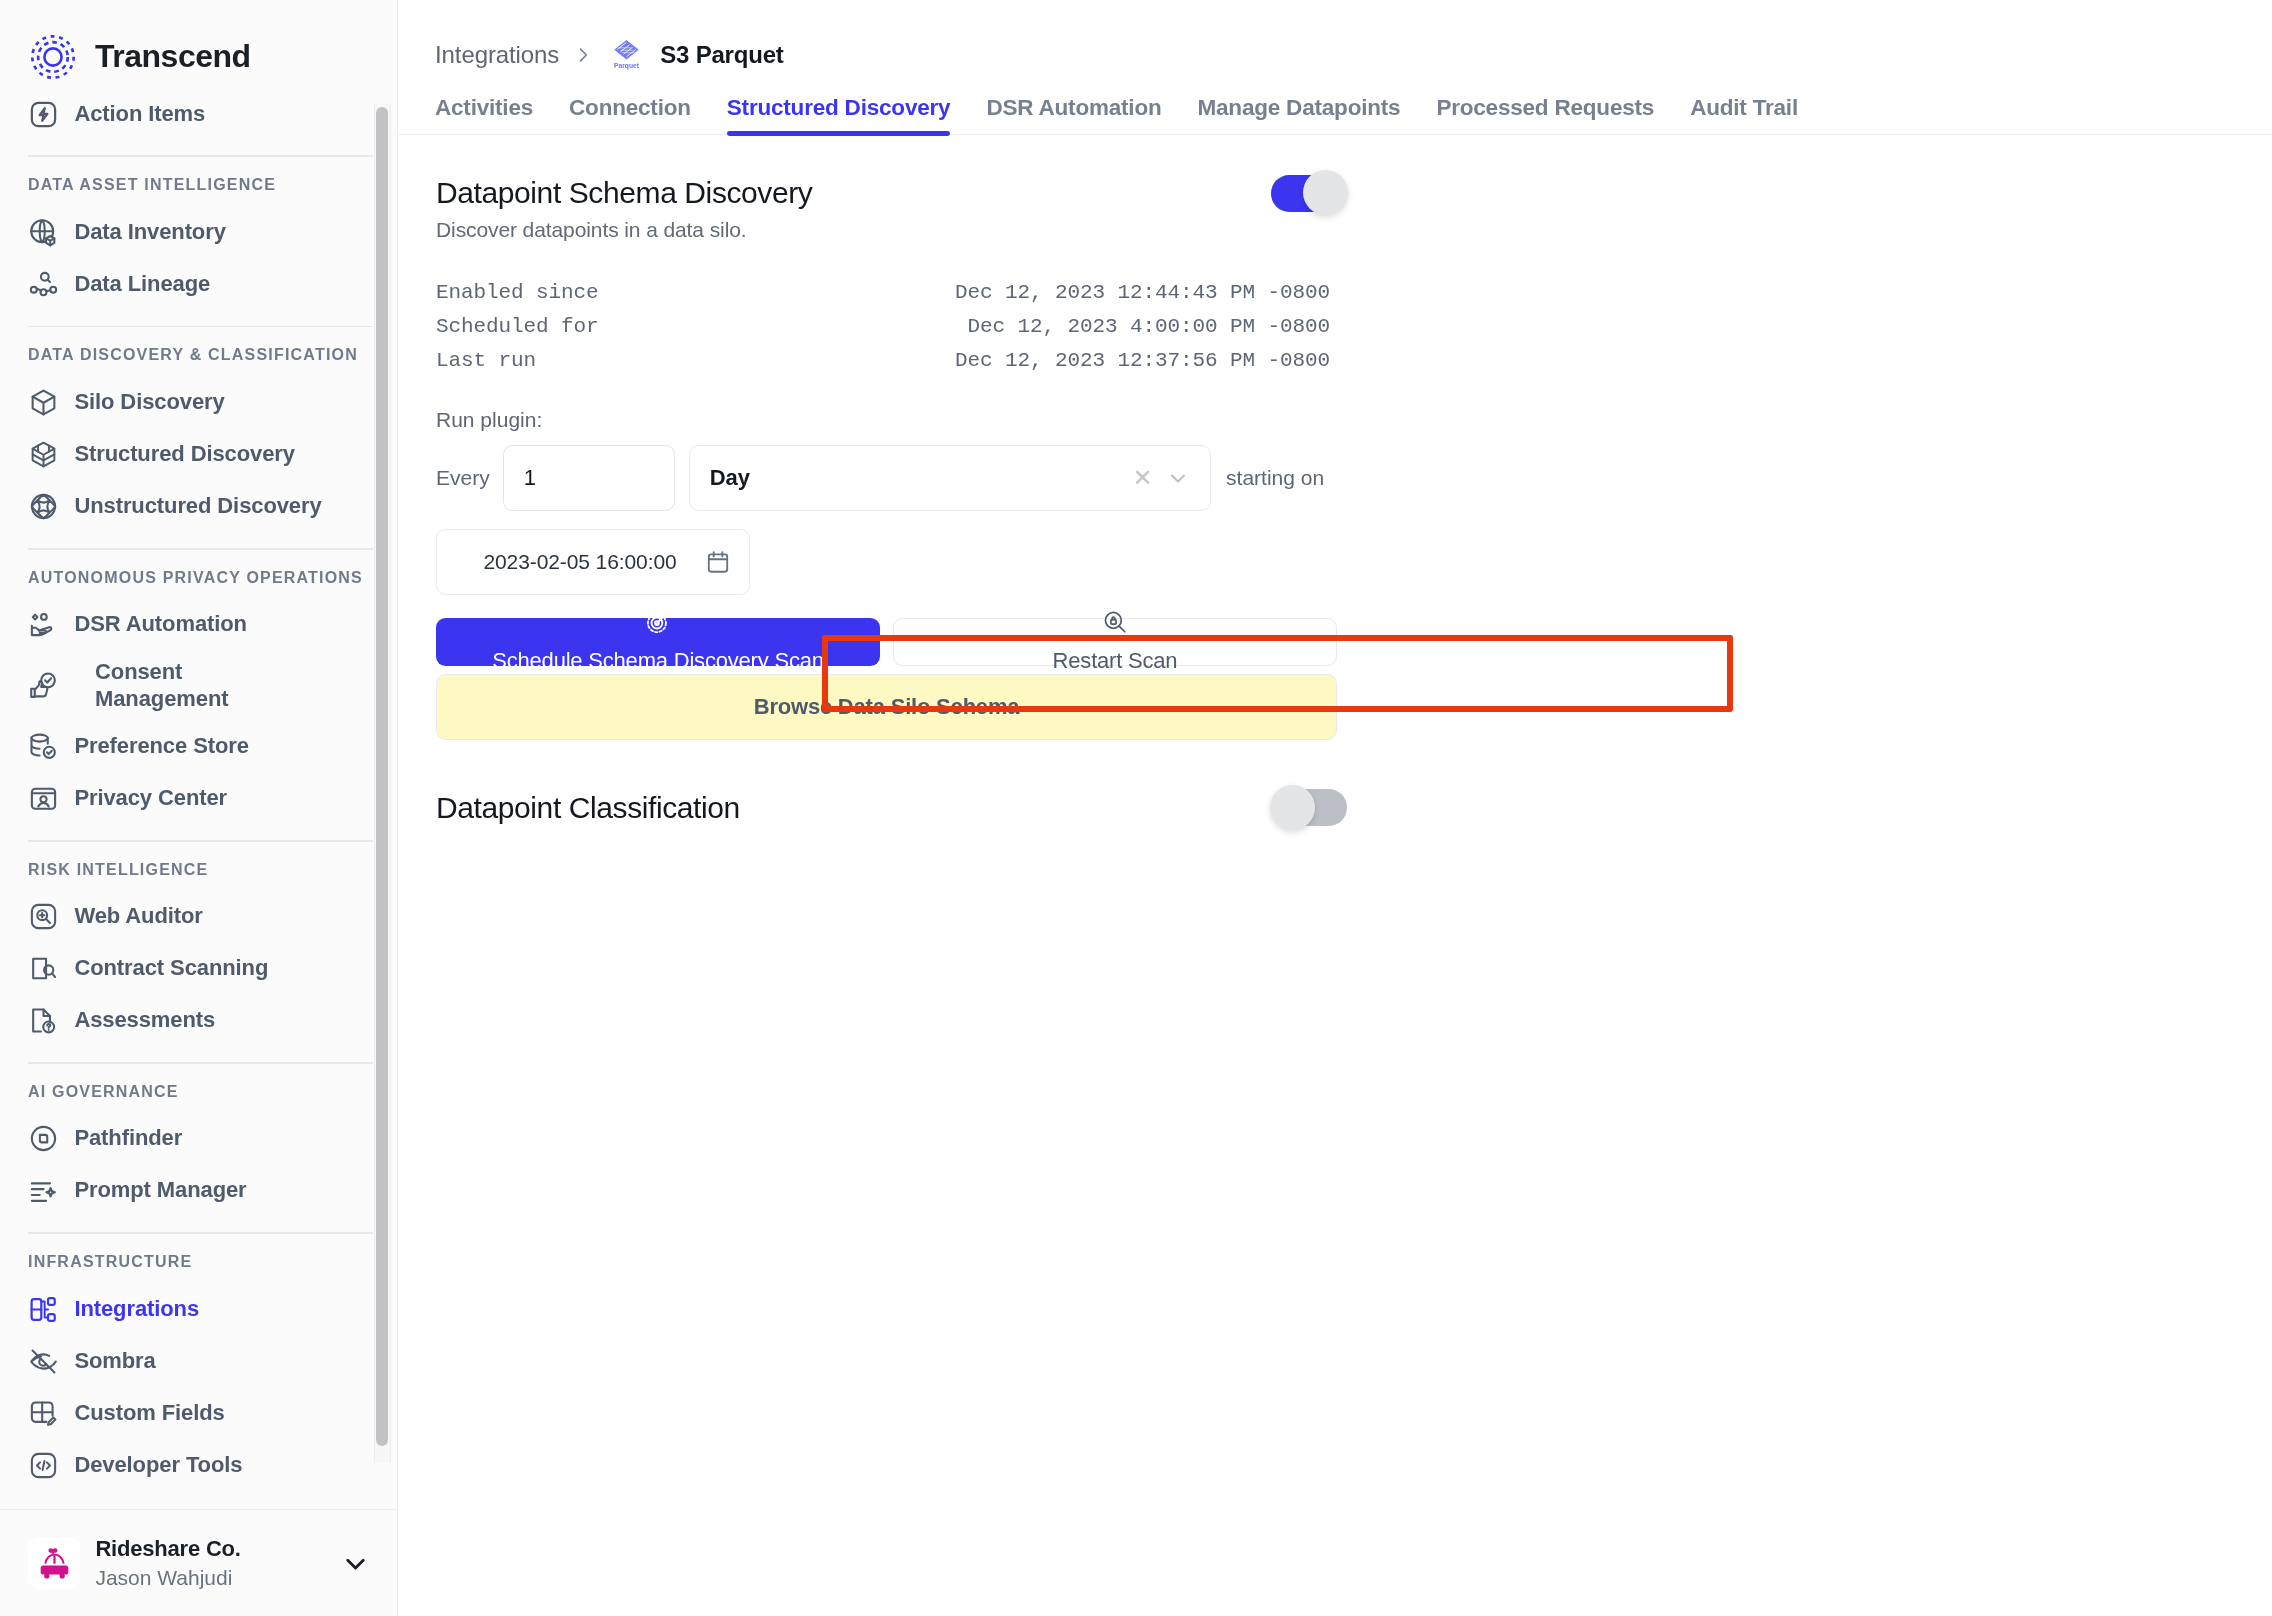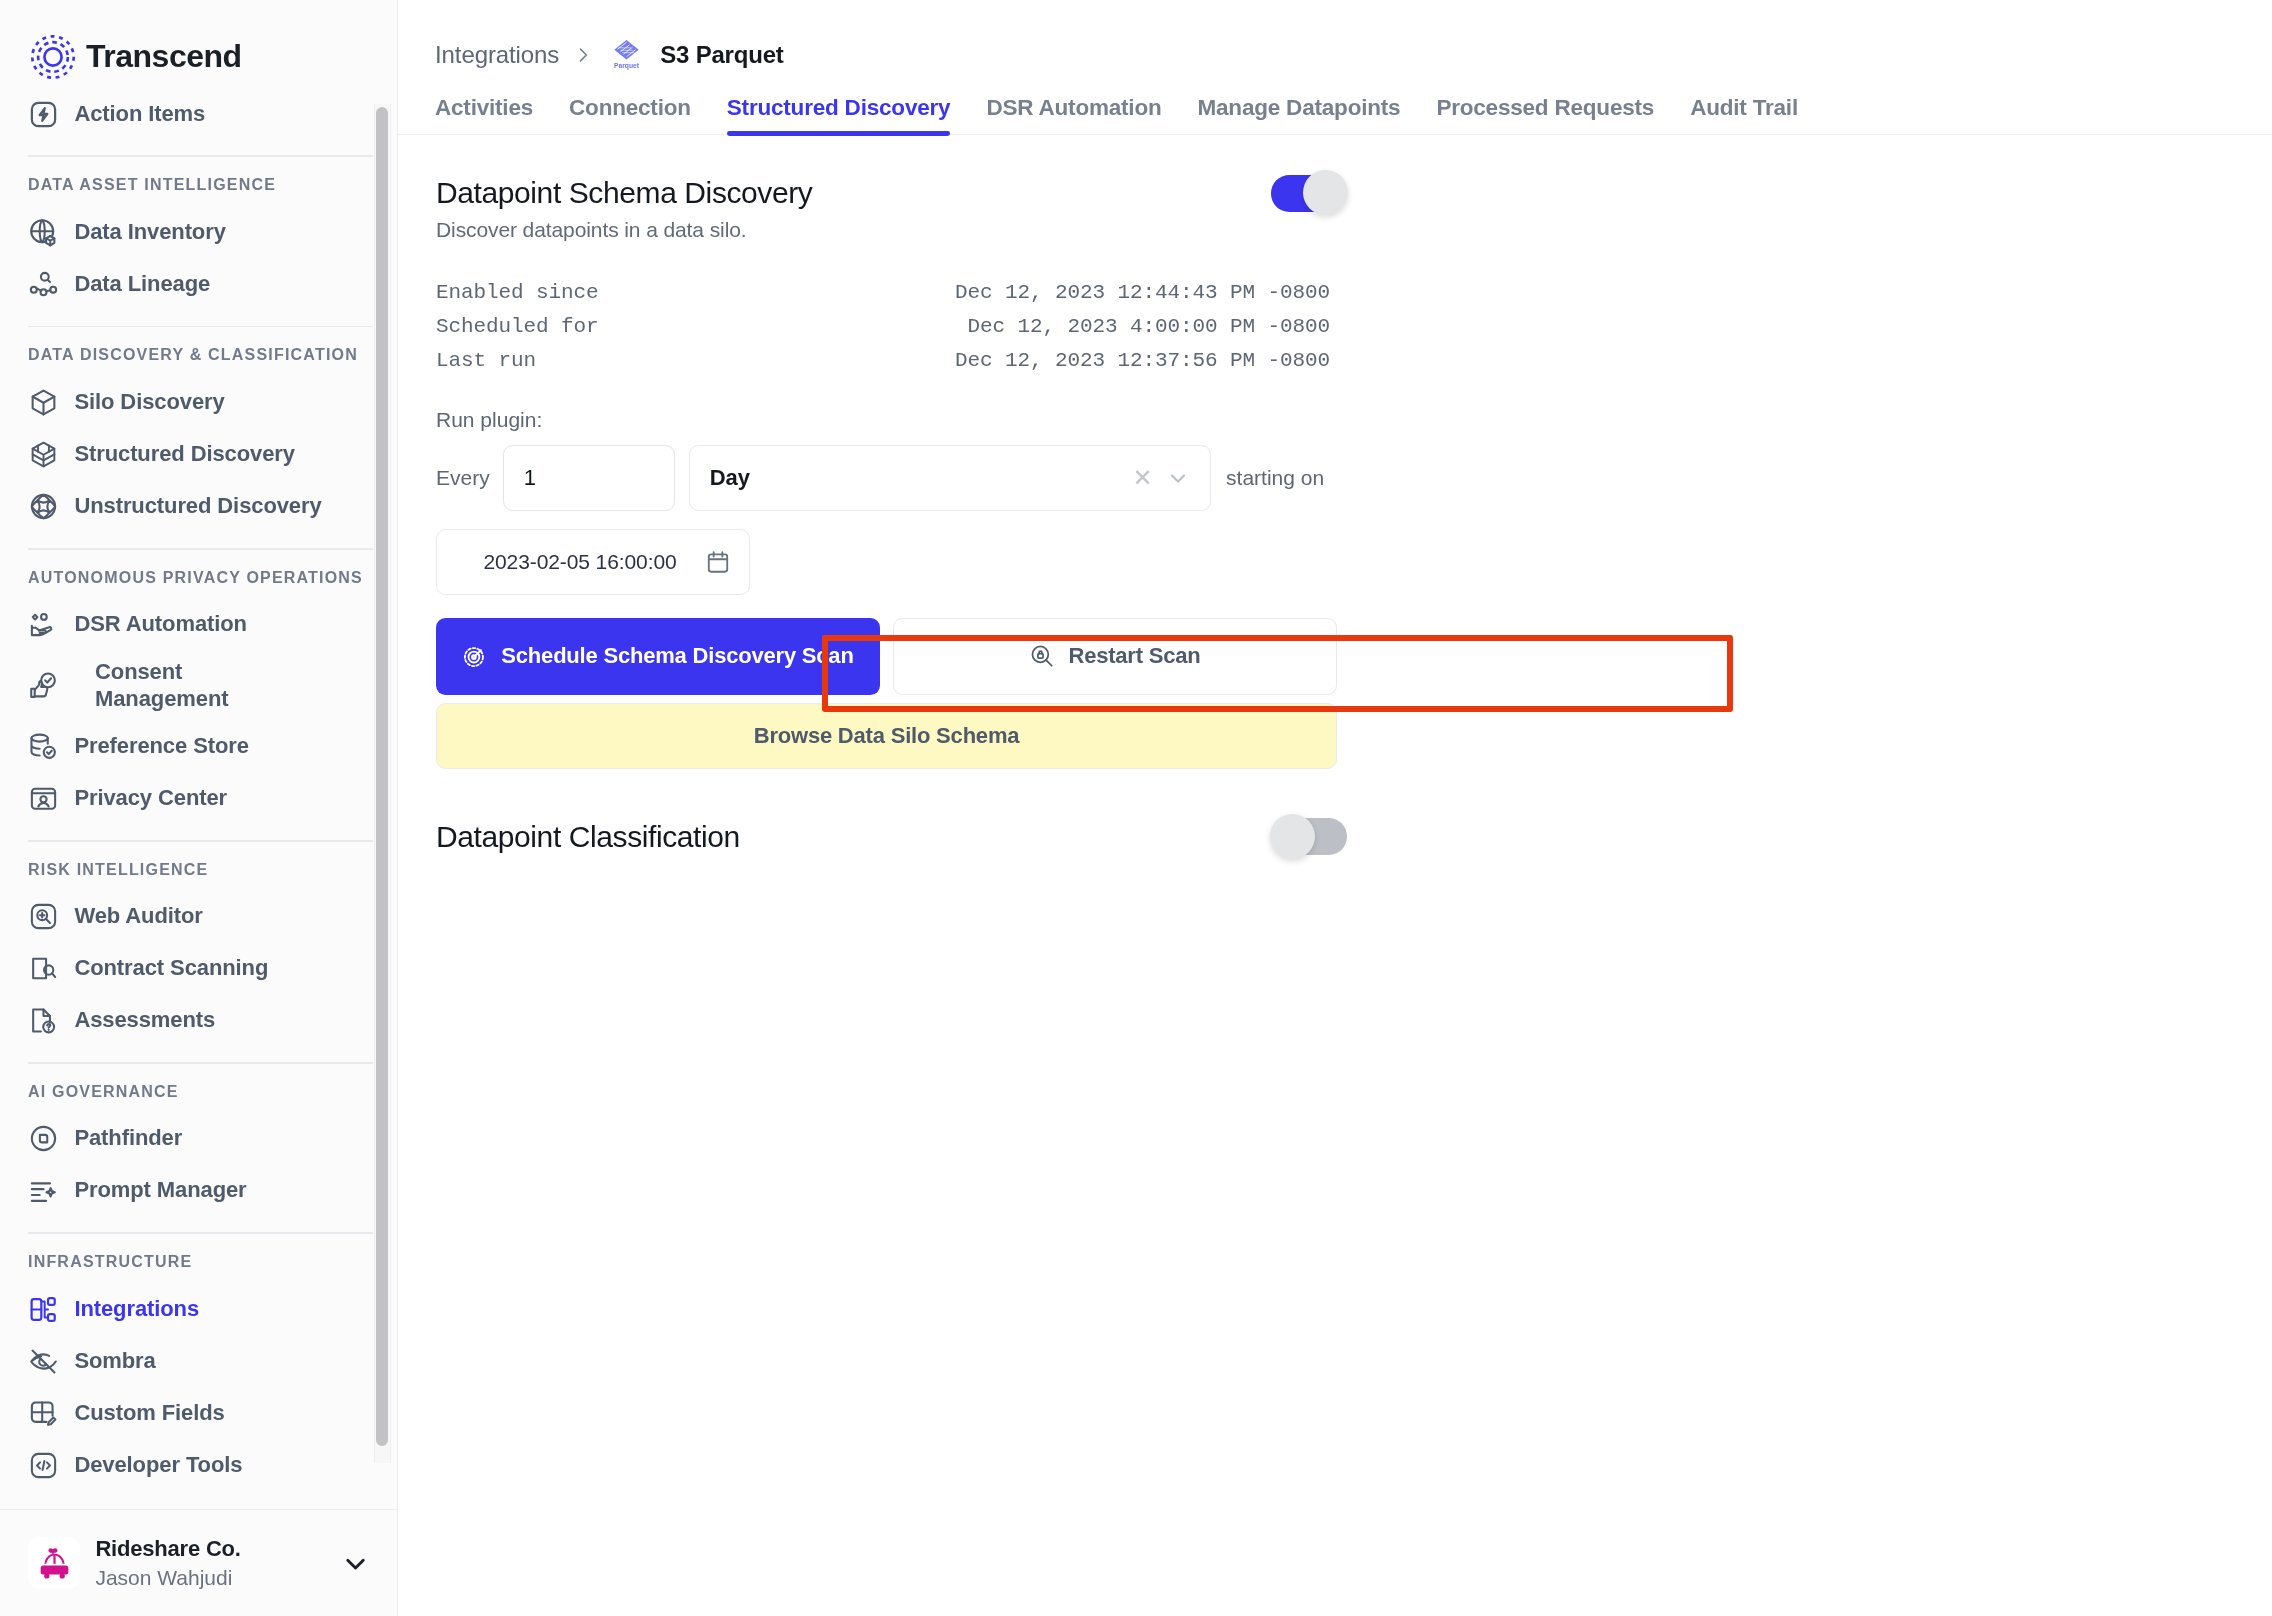--- a/index.html
+++ b/index.html
@@ -25,21 +25,21 @@
     background: #fbfbfc;
     border-right: 1.8px solid #ededf0;
     display: flex;
     flex-direction: column;
     position: relative;
     flex: 0 0 398px;
   }
   .brand {
     display: flex;
     align-items: center;
-    gap: 8px;
+    gap: 17px;
     padding: 25px 0 0 28px;
     height: 88px;
   }
   .brand-logo { width: 50px; height: 50px; flex: 0 0 50px; }
   .brand-name {
     font-size: 32px;
     font-weight: 700;
     color: #1b2026;
     letter-spacing: -0.5px;
   }
@@ -344,30 +344,31 @@
     text-align: center;
   }
   .cal-icon { width: 26px; height: 26px; flex: 0 0 26px; }
 
   .btn-row {
     display: flex;
     gap: 13px;
     margin-top: 22.5px;
   }
   .btn {
-    height: 77px;
+    height: 48px;
     border-radius: 9.5px;
     display: flex;
     align-items: center;
     justify-content: center;
     gap: 13px;
     font-size: 22px;
-    font-weight: 700;
+    font-weight: 400;
     cursor: pointer;
     letter-spacing: -0.2px;
+    flex-direction: column;
   }
   .btn-primary {
     width: 444px;
     background: #3b35f0;
     color: #ffffff;
     border: none;
   }
   .btn-secondary {
     width: 444px;
     background: #ffffff;

